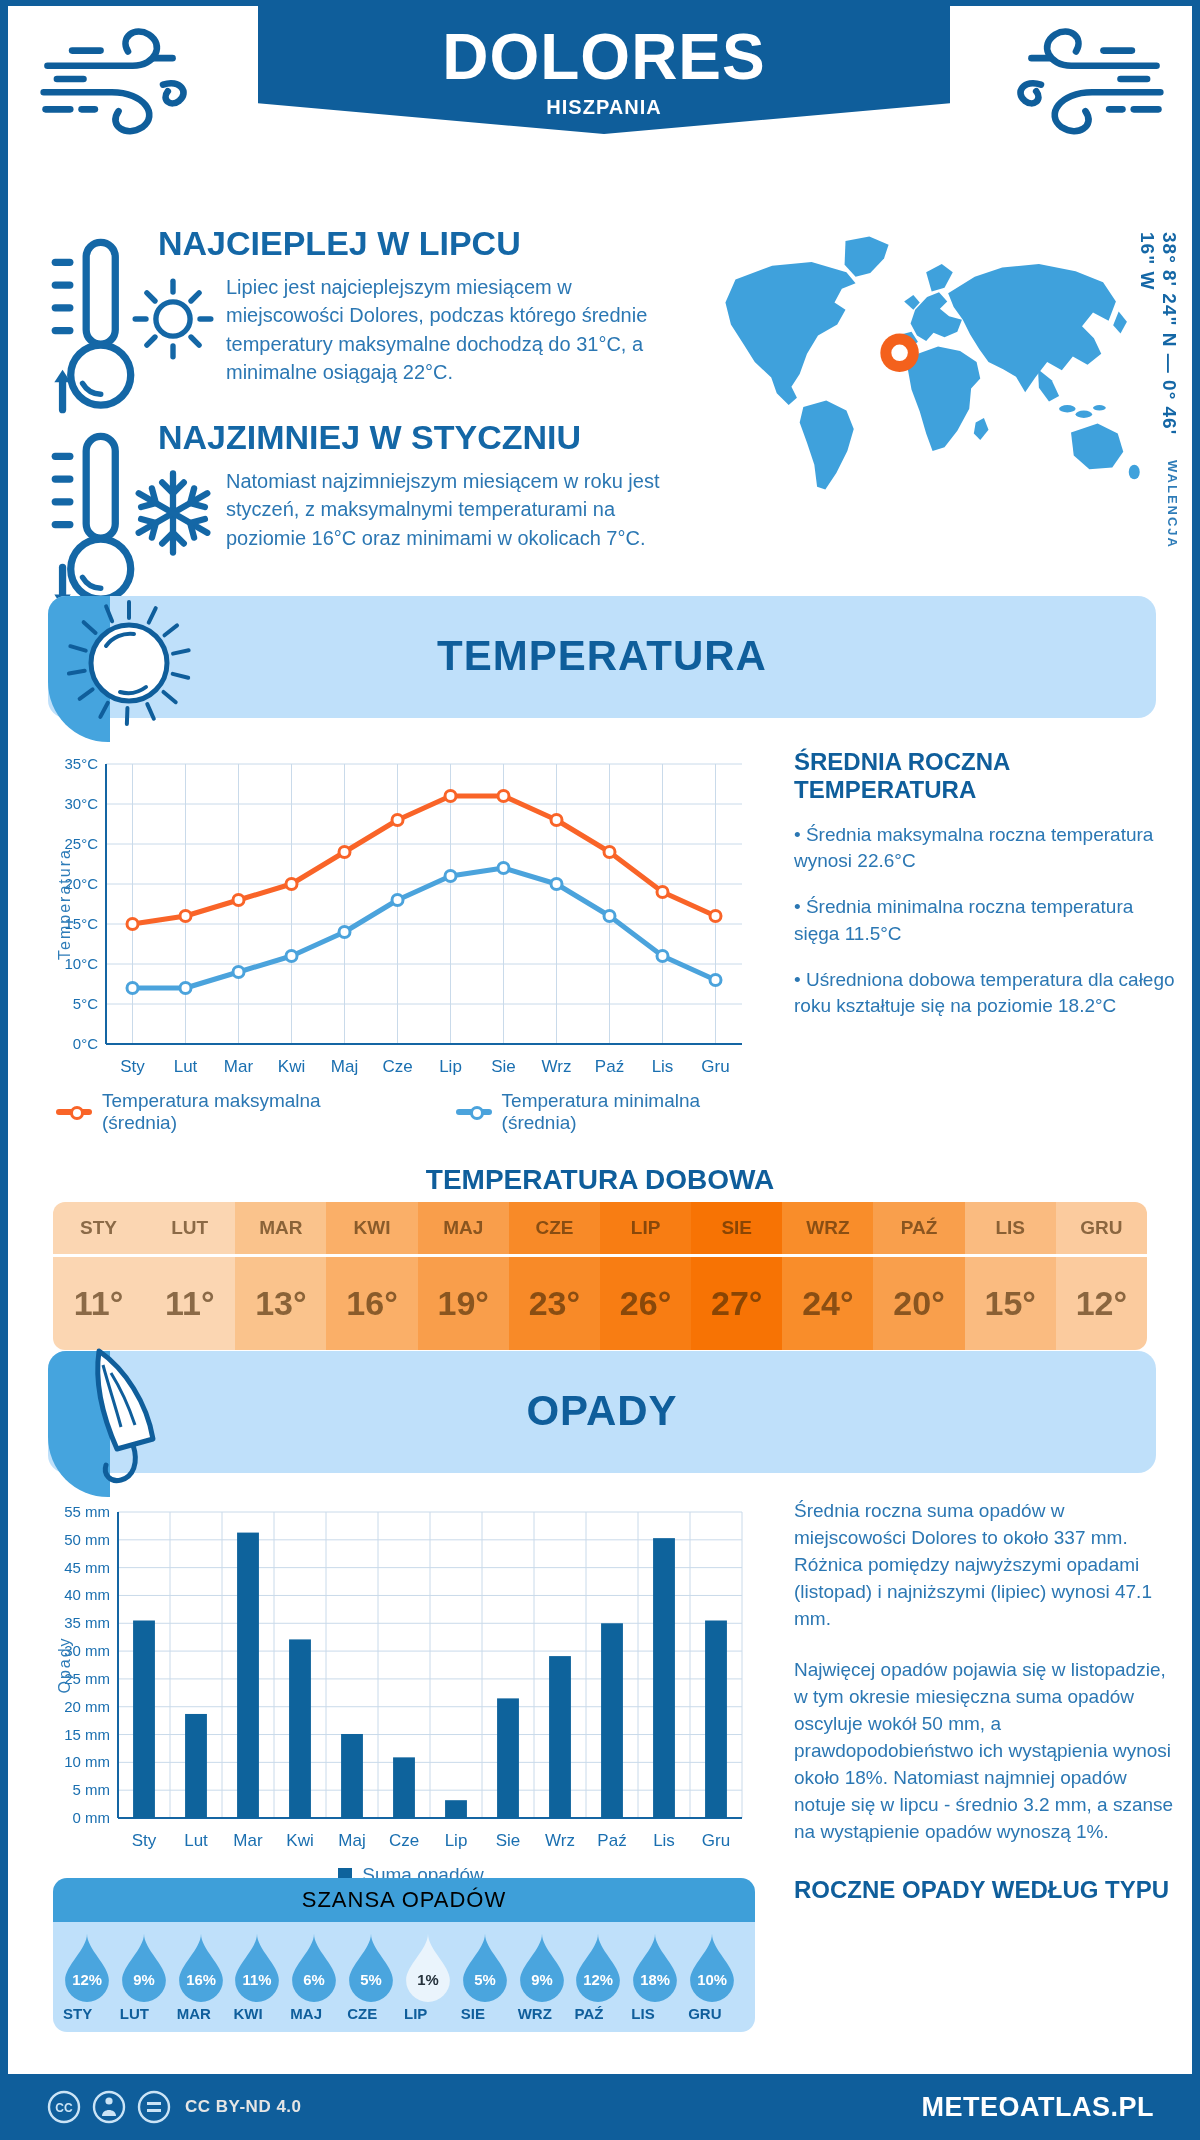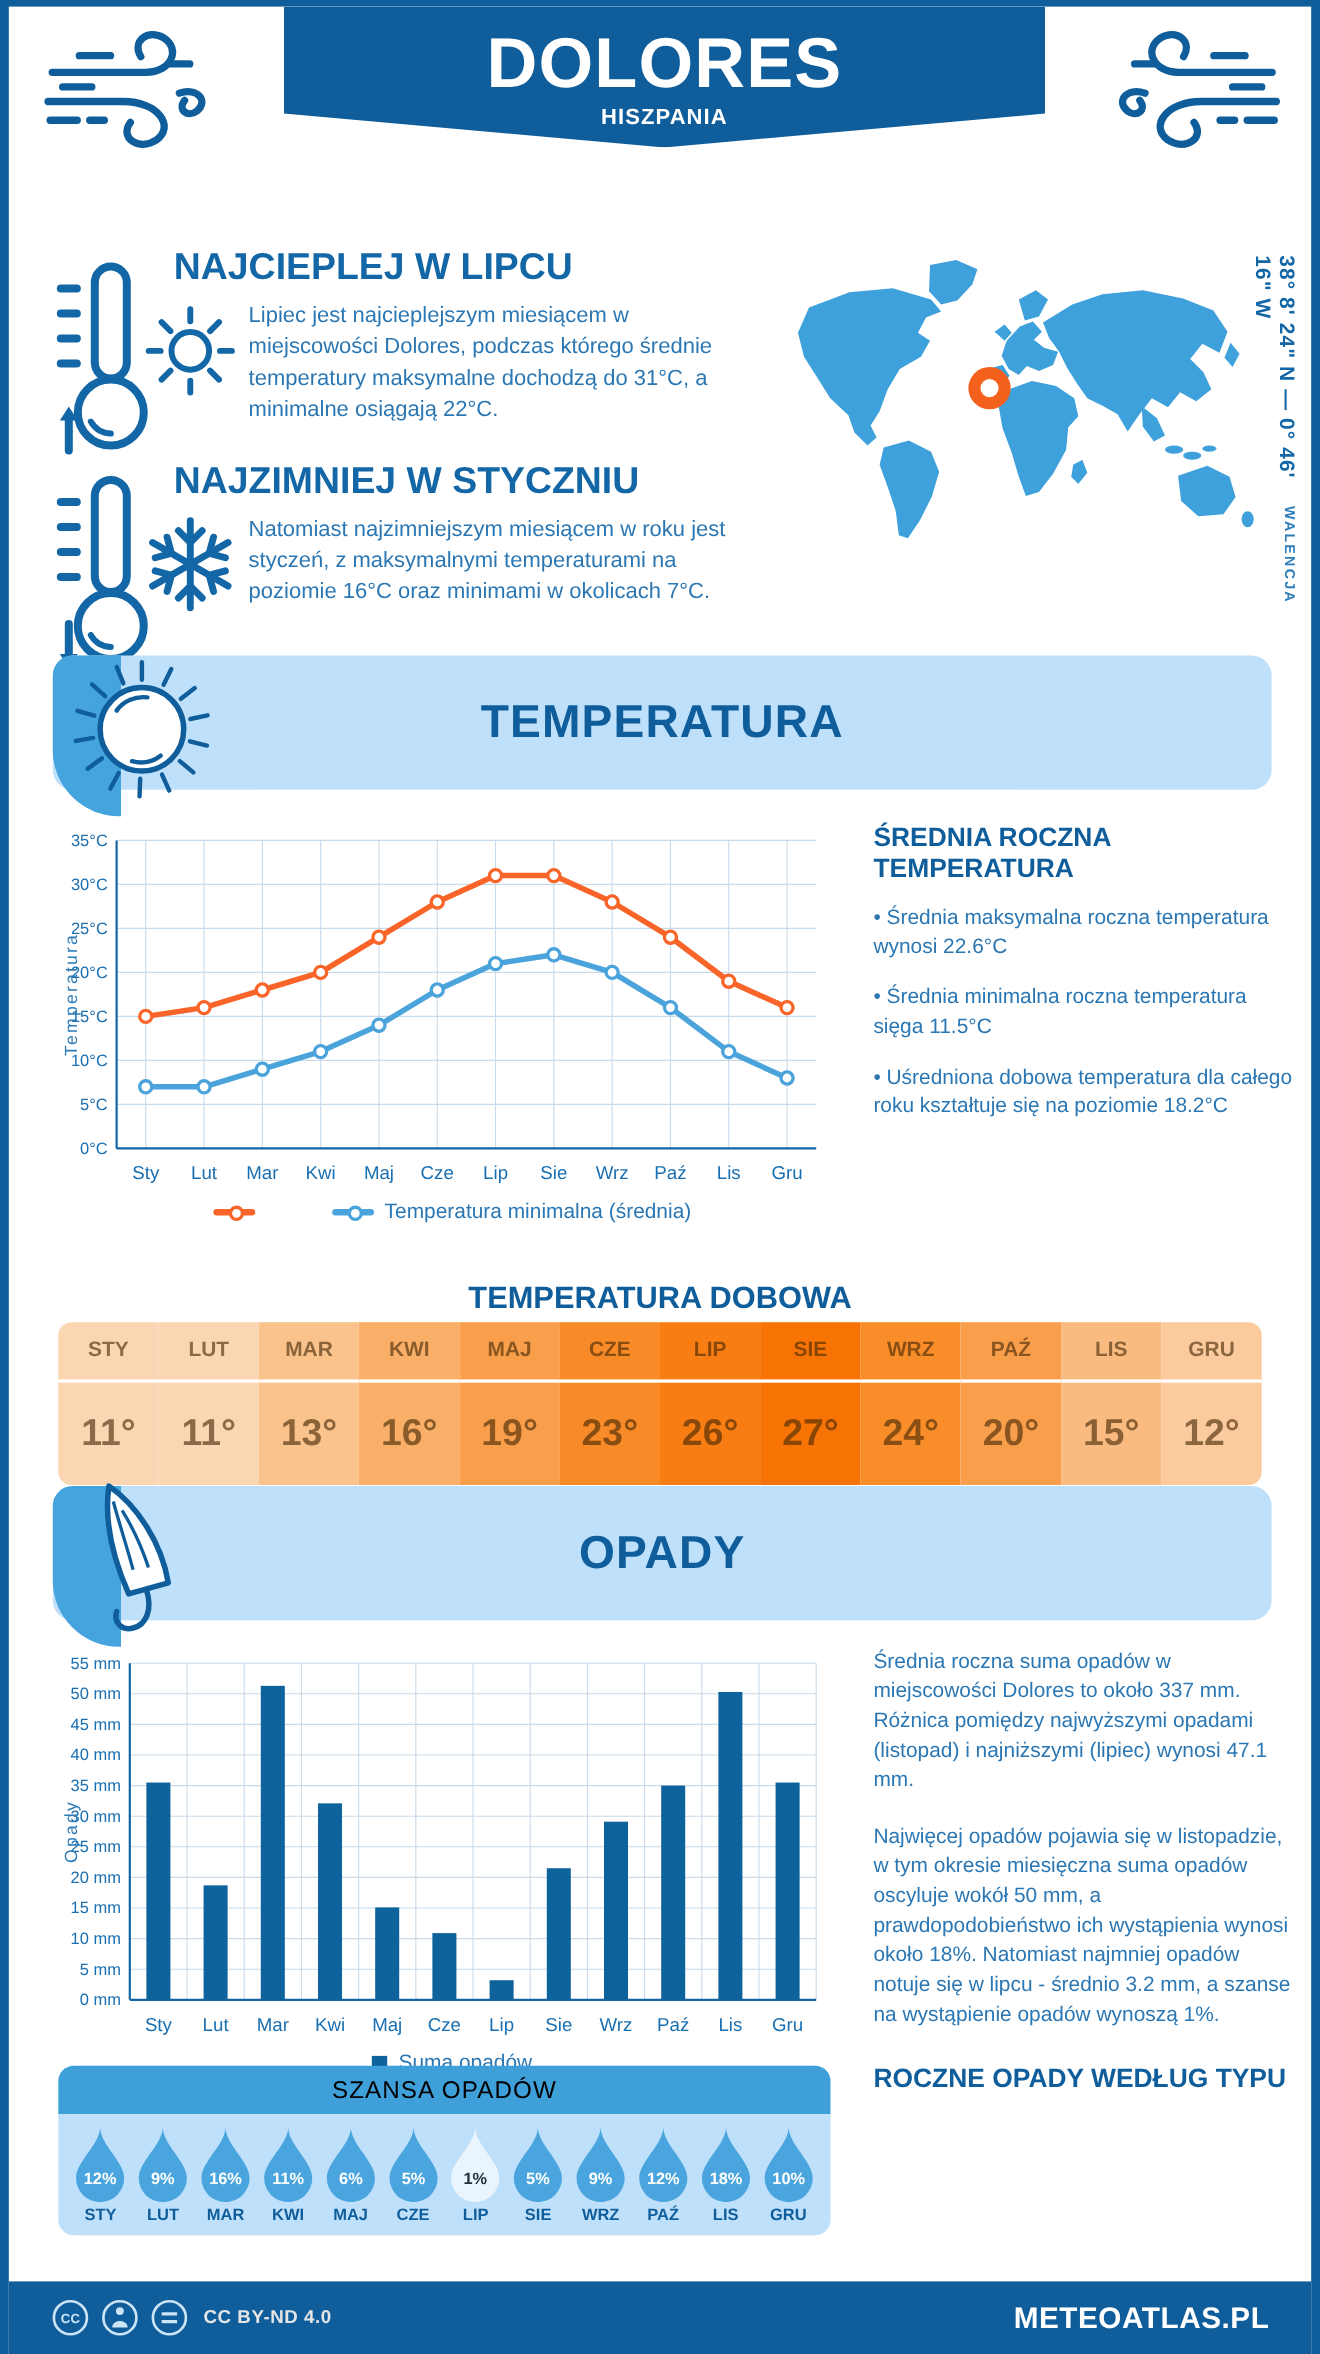--- a/index.html
+++ b/index.html
@@ -55,21 +55,21 @@
   .daily .m{height:52px;display:flex;align-items:center;justify-content:center;
             font-size:19px;font-weight:bold;color:rgba(70,40,5,.62);border-bottom:3px solid #fff;}
   .daily .v{flex:1;display:flex;align-items:center;justify-content:center;
             font-size:34px;font-weight:bold;color:rgba(70,40,5,.62);}
   
   .szansa{position:absolute;left:45px;top:1872px;width:702px;}
   .sz-head{height:44px;background:#3E9FD9;border-radius:14px 14px 0 0;display:flex;align-items:center;
            justify-content:center;color:#000000;font-size:22px;font-weight:normal;letter-spacing:1px;}
   .sz-panel{background:#BFE0FA;border-radius:0 0 14px 14px;padding:10px 10px 10px 10px;
             display:grid;grid-template-columns:repeat(12,1fr);}
-  .drop-col{display:flex;flex-direction:column;align-items:center;}
+  .drop-col{display:flex;flex-direction:column;}
   .drop-col .mon{margin-top:3px;font-size:15px;font-weight:bold;color:#0F5E9B;}
   
   .footer{position:absolute;left:0;right:0;bottom:0;height:66px;background:#0F5E9B;display:flex;
           align-items:center;padding:0 38px;box-sizing:border-box;}
   .footer .lic{display:flex;align-items:center;gap:9px;}
   .footer .lic-text{color:#e5e5e5;font-size:17px;font-weight:bold;margin-left:4px;letter-spacing:.5px;}
   .footer .site{margin-left:auto;color:#fff;font-size:27px;font-weight:bold;letter-spacing:.5px;}
   svg text{font-family:"Liberation Sans",sans-serif;}
 </style>
 </head>
@@ -292,20 +292,21 @@
         <circle cx="500.5" cy="134" r="5.5" fill="#fff" stroke="#4BA3DC" stroke-width="3"></circle>
         <circle cx="553.5" cy="166.00000000000003" r="5.5" fill="#fff" stroke="#4BA3DC" stroke-width="3"></circle>
         <circle cx="606.5" cy="206" r="5.5" fill="#fff" stroke="#4BA3DC" stroke-width="3"></circle>
         <circle cx="659.5" cy="230" r="5.5" fill="#fff" stroke="#4BA3DC" stroke-width="3"></circle>
       </svg>
     <div class="legend">
         <div class="item">
           <span class="lmark" style="background: rgb(249, 100, 40);">
             <i style="border-color: rgb(249, 100, 40);"></i>
           </span>
+          <span>Temperatura maksymalna (średnia)</span>
         </div>
         <div class="item">
           <span class="lmark" style="background: rgb(75, 163, 220);">
             <i style="border-color: rgb(75, 163, 220);"></i>
           </span>
           <span>Temperatura minimalna (średnia)</span>
         </div>
       </div>
   </div>
   <div class="side" style="top:742px;">

